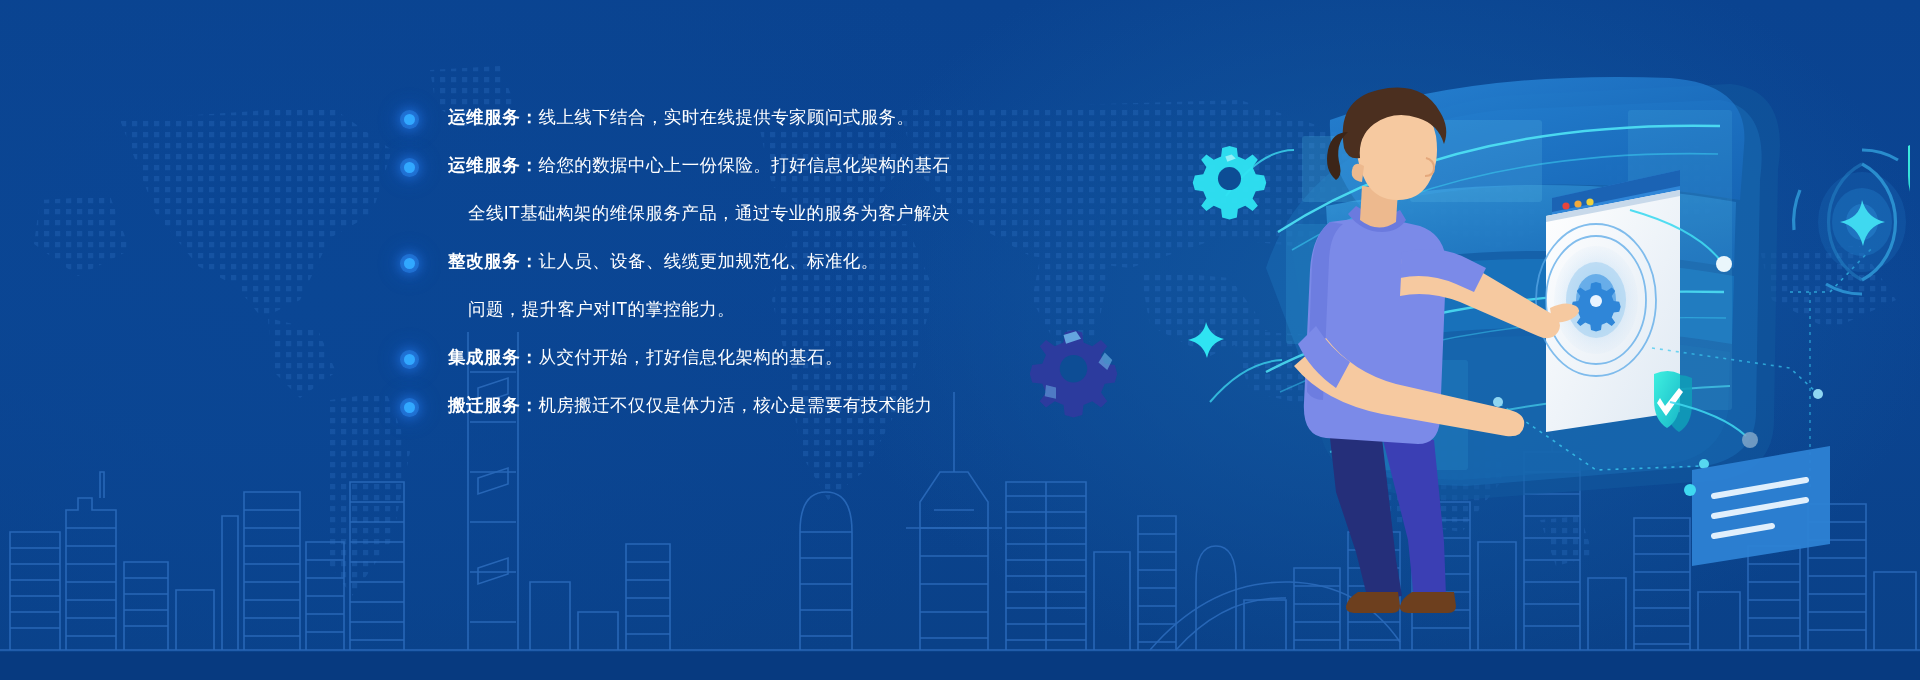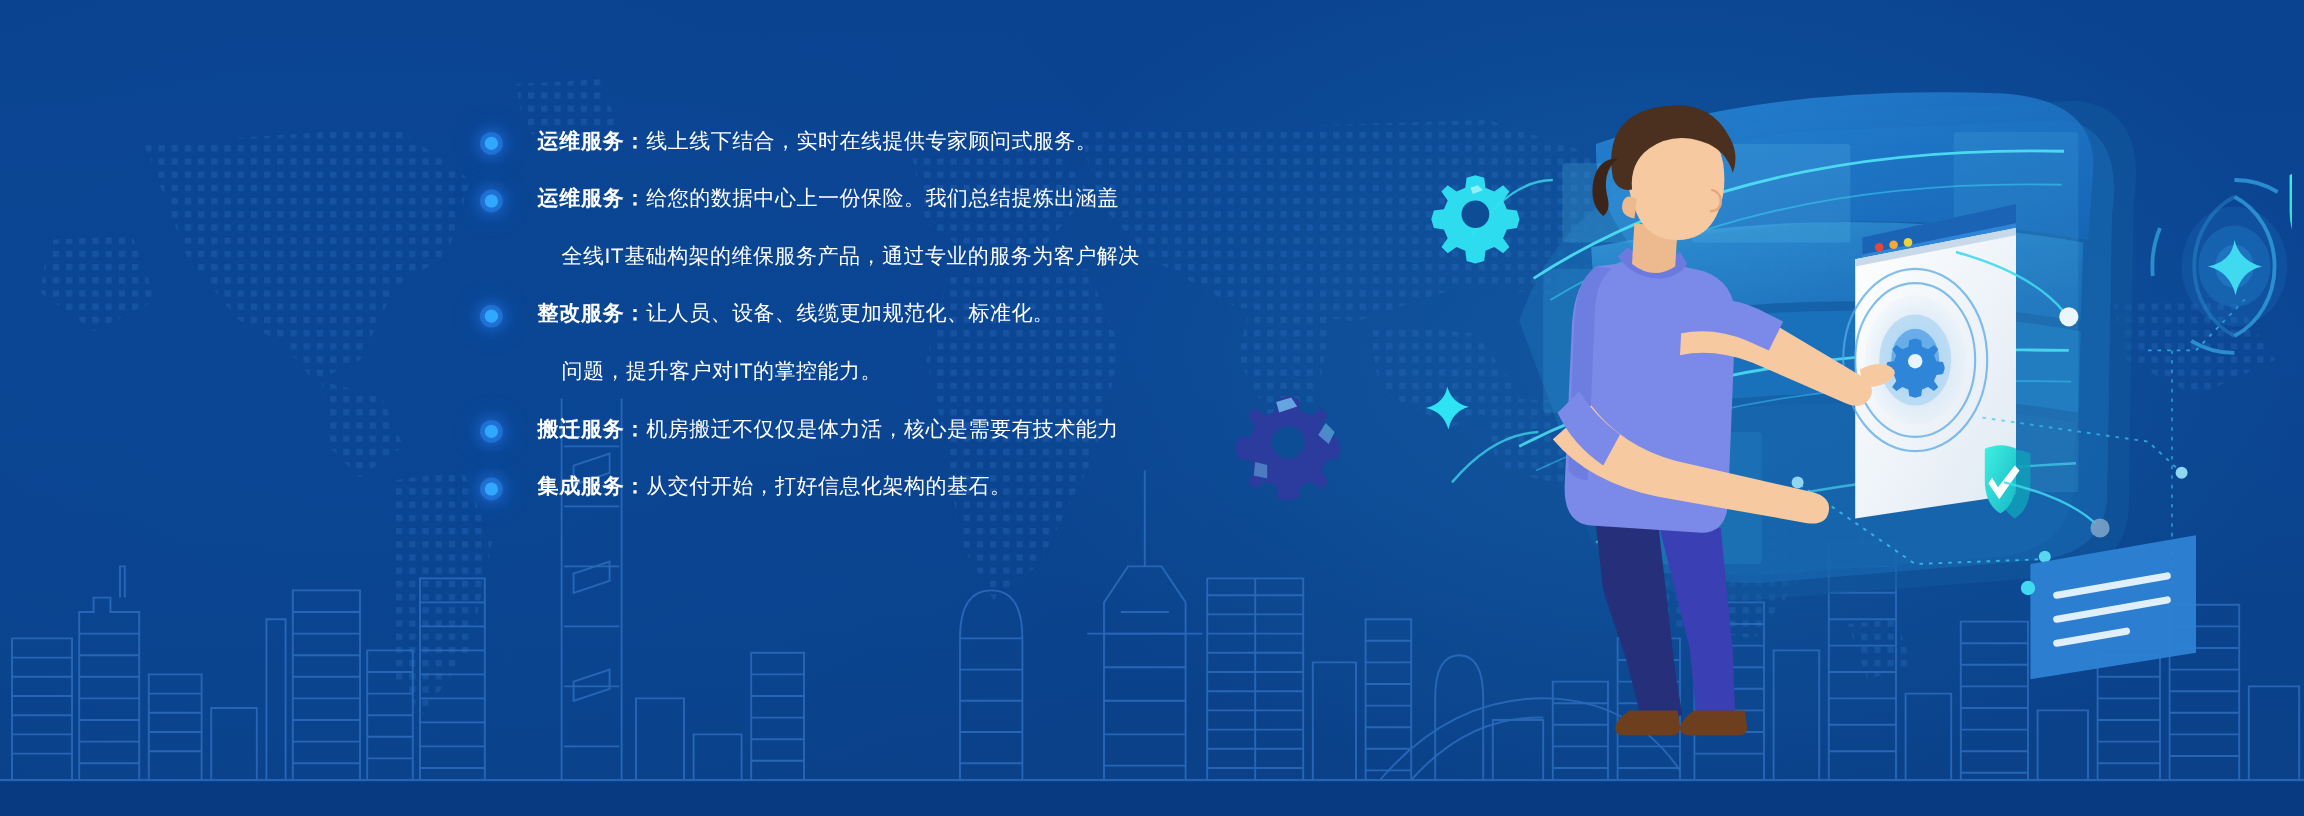--- a/index.html
+++ b/index.html
@@ -389,21 +389,21 @@
     <div class="bullet-row">
       <span class="dot"></span>
       <div class="line">
         <b>运维服务</b><b>：</b><span class="rest">线上线下结合，实时在线提供专家顾问式服务。</span>
       </div>
     </div>
 
     <div class="bullet-row">
       <span class="dot"></span>
       <div class="line">
-        <b>运维服务</b><b>：</b><span class="rest">给您的数据中心上一份保险。我们总结提炼出涵盖</span>
+        <b>运维服务</b><b>：</b><span class="rest">给您的数据中心上一份保险。打好信息化架构的基石</span>
       </div>
     </div>
 
     <div class="bullet-row cont">
       <div class="line">
         <span class="rest">全线IT基础构架的维保服务产品，通过专业的服务为客户解决</span>
       </div>
     </div>
 
     <div class="bullet-row">
@@ -415,25 +415,25 @@
 
     <div class="bullet-row cont">
       <div class="line">
         <span class="rest">问题，提升客户对IT的掌控能力。</span>
       </div>
     </div>
 
     <div class="bullet-row">
       <span class="dot"></span>
       <div class="line">
-        <b>搬迁服务</b><b>：</b><span class="rest">机房搬迁不仅仅是体力活，核心是需要有技术能力</span>
+        <b>集成服务</b><b>：</b><span class="rest">从交付开始，打好信息化架构的基石。</span>
       </div>
     </div>
 
     <div class="bullet-row">
       <span class="dot"></span>
       <div class="line">
-        <b>集成服务</b><b>：</b><span class="rest">从交付开始，打好信息化架构的基石。</span>
+        <b>搬迁服务</b><b>：</b><span class="rest">机房搬迁不仅仅是体力活，核心是需要有技术能力</span>
       </div>
     </div>
 
   </div>
 </div>
 
 </body></html>

